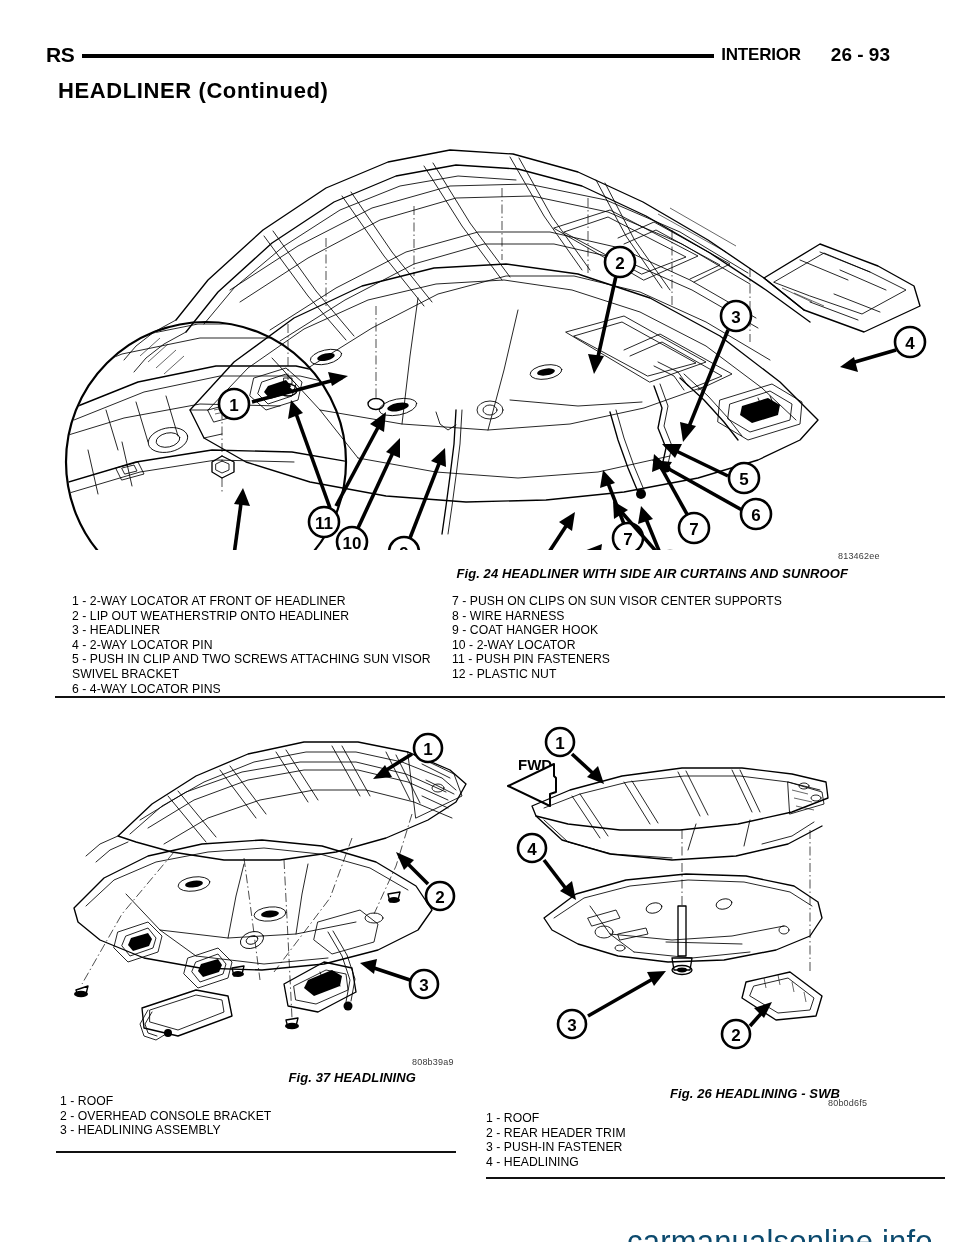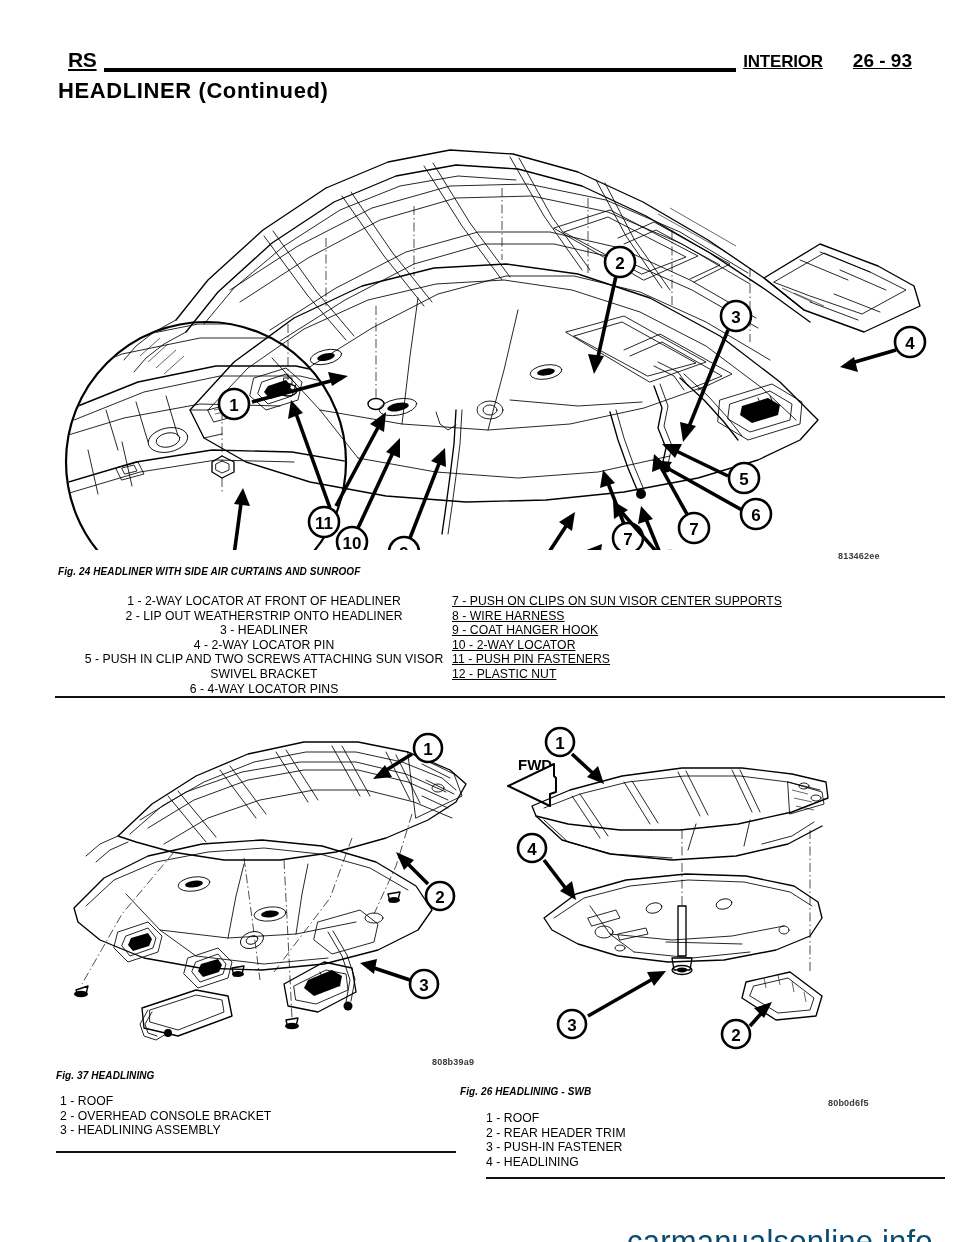--- a/index.html
+++ b/index.html
@@ -11,23 +11,23 @@
     width: 960px; height: 1242px;
     position: relative;
     font-family: "Liberation Sans", sans-serif;
     color: #000;
     overflow: hidden;
   }
 
   
   .page-header {
     position: absolute;
-    left: 68px; top: 38px;
+    left: 46px; top: 38px;
     width: 844px; height: 34px;
-    display: flex; align-items: flex-end; text-decoration: underline;
+    display: flex; align-items: center;
   }
   .hdr-left {
     font-size: 21px; font-weight: bold;
     letter-spacing: -0.3px;
     white-space: nowrap;
   }
   .hdr-rule {
     flex: 1;
     height: 4px; background: #000;
     margin: 0 7px;
@@ -45,51 +45,51 @@
   }
   .subject-line {
     position: absolute;
     left: 58px; top: 78px;
     font-size: 22px; font-weight: bold;
     letter-spacing: 0.6px;
   }
 
   
   .fig-caption {
-    font-size: 10px;
+    font-size: 13px;
     font-weight: bold;
     font-style: italic;
-    text-align: left;
+    text-align: right;
     letter-spacing: 0.1px;
   }
   .fig-code {
     font-size: 9px;
-    font-weight: bold;
+    font-weight: normal;
     color: #3a3a3a;
     letter-spacing: 0.2px;
   }
   .legend {
     font-size: 12.2px;
     line-height: 14.6px;
     letter-spacing: 0.05px;
     white-space: pre-line;
   }
   .rule-thin { background: #111; }
 
   
   #fig24-art { position: absolute; left: 58px; top: 110px; width: 884px; height: 440px; }
   #fig24-code { position: absolute; left: 838px; top: 551px; }
   #fig24-caption { position: absolute; left: 58px; top: 566px; width: 790px; }
-  #fig24-legend-left { position: absolute; left: 64px; top: 594px; width: 400px; text-align: center; }
-  #fig24-legend-right { position: absolute; left: 452px; top: 594px; width: 420px; text-decoration: underline; }
+  #fig24-legend-left { position: absolute; left: 72px; top: 594px; width: 400px; }
+  #fig24-legend-right { position: absolute; left: 452px; top: 594px; width: 420px; }
   #fig24-rule { position: absolute; left: 55px; top: 696px; width: 890px; height: 2px; }
 
   
   #fig25-art { position: absolute; left: 56px; top: 718px; width: 420px; height: 330px; }
-  #fig25-code { position: absolute; left: 432px; top: 1057px; }
+  #fig25-code { position: absolute; left: 412px; top: 1057px; }
   #fig25-caption { position: absolute; left: 56px; top: 1070px; width: 360px; }
   #fig25-legend { position: absolute; left: 60px; top: 1094px; width: 390px; }
   #fig25-rule { position: absolute; left: 56px; top: 1151px; width: 400px; height: 2px; }
 
   
   #fig26-art { position: absolute; left: 492px; top: 720px; width: 440px; height: 340px; }
   #fig26-code { position: absolute; left: 828px; top: 1078px; margin-top: 20px; }
   #fig26-caption { position: absolute; left: 460px; top: 1086px; width: 380px; }
   #fig26-legend { position: absolute; left: 486px; top: 1111px; width: 400px; }
   #fig26-rule { position: absolute; left: 486px; top: 1177px; width: 459px; height: 2px; }

